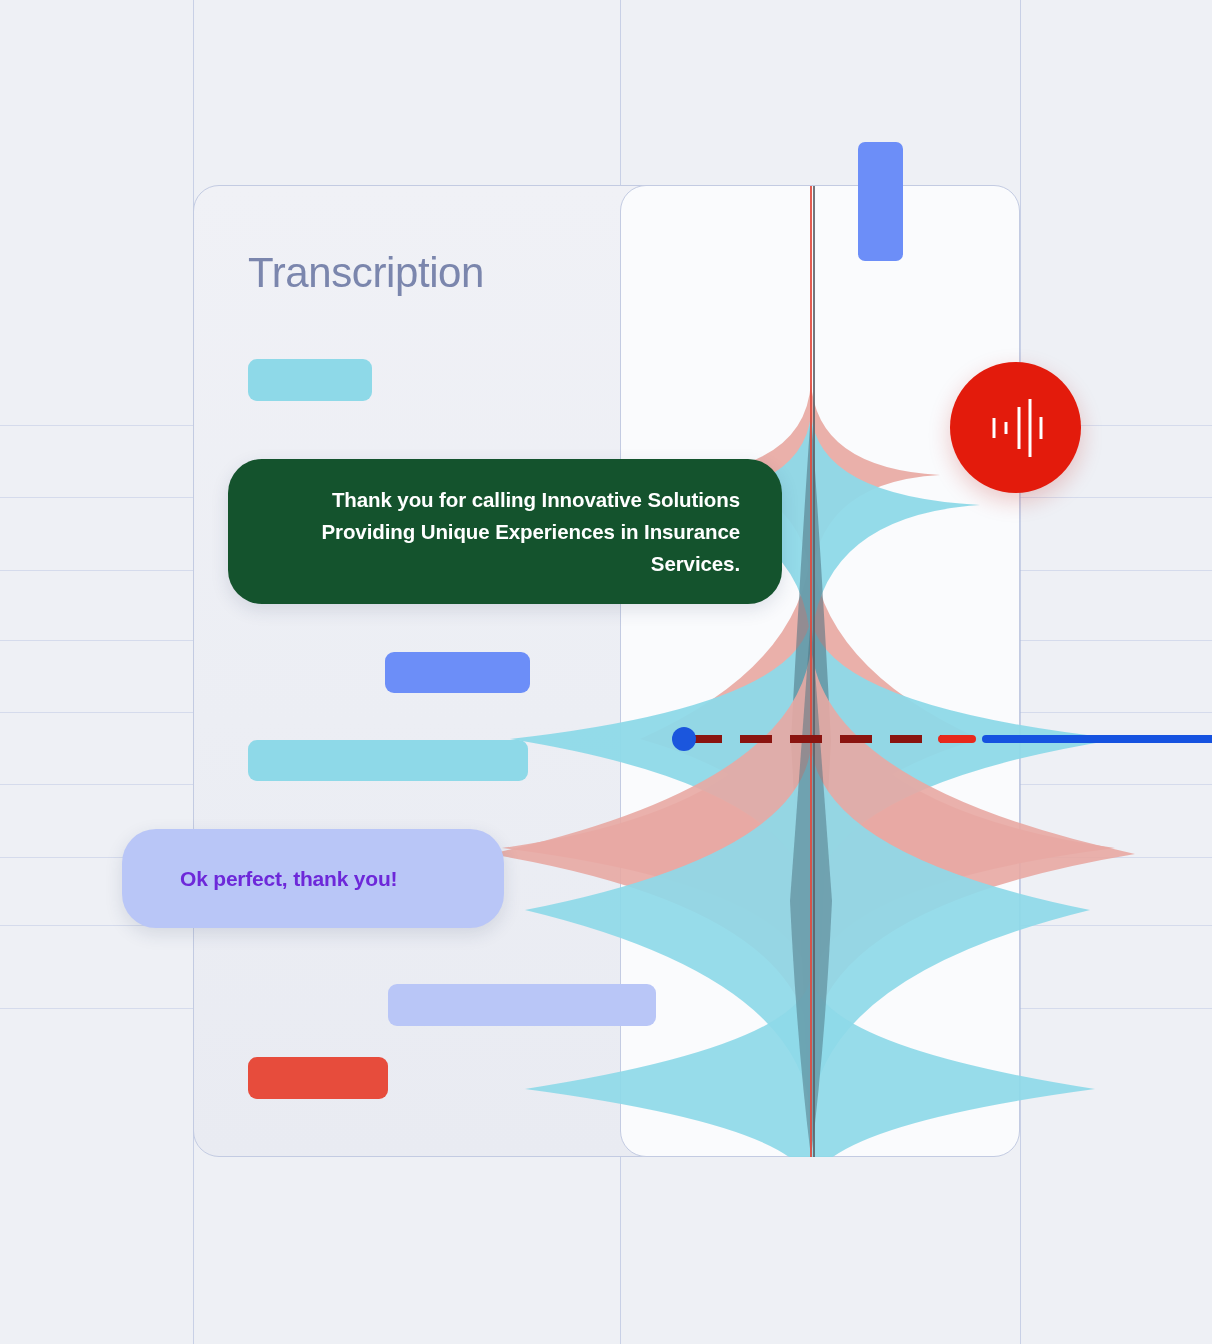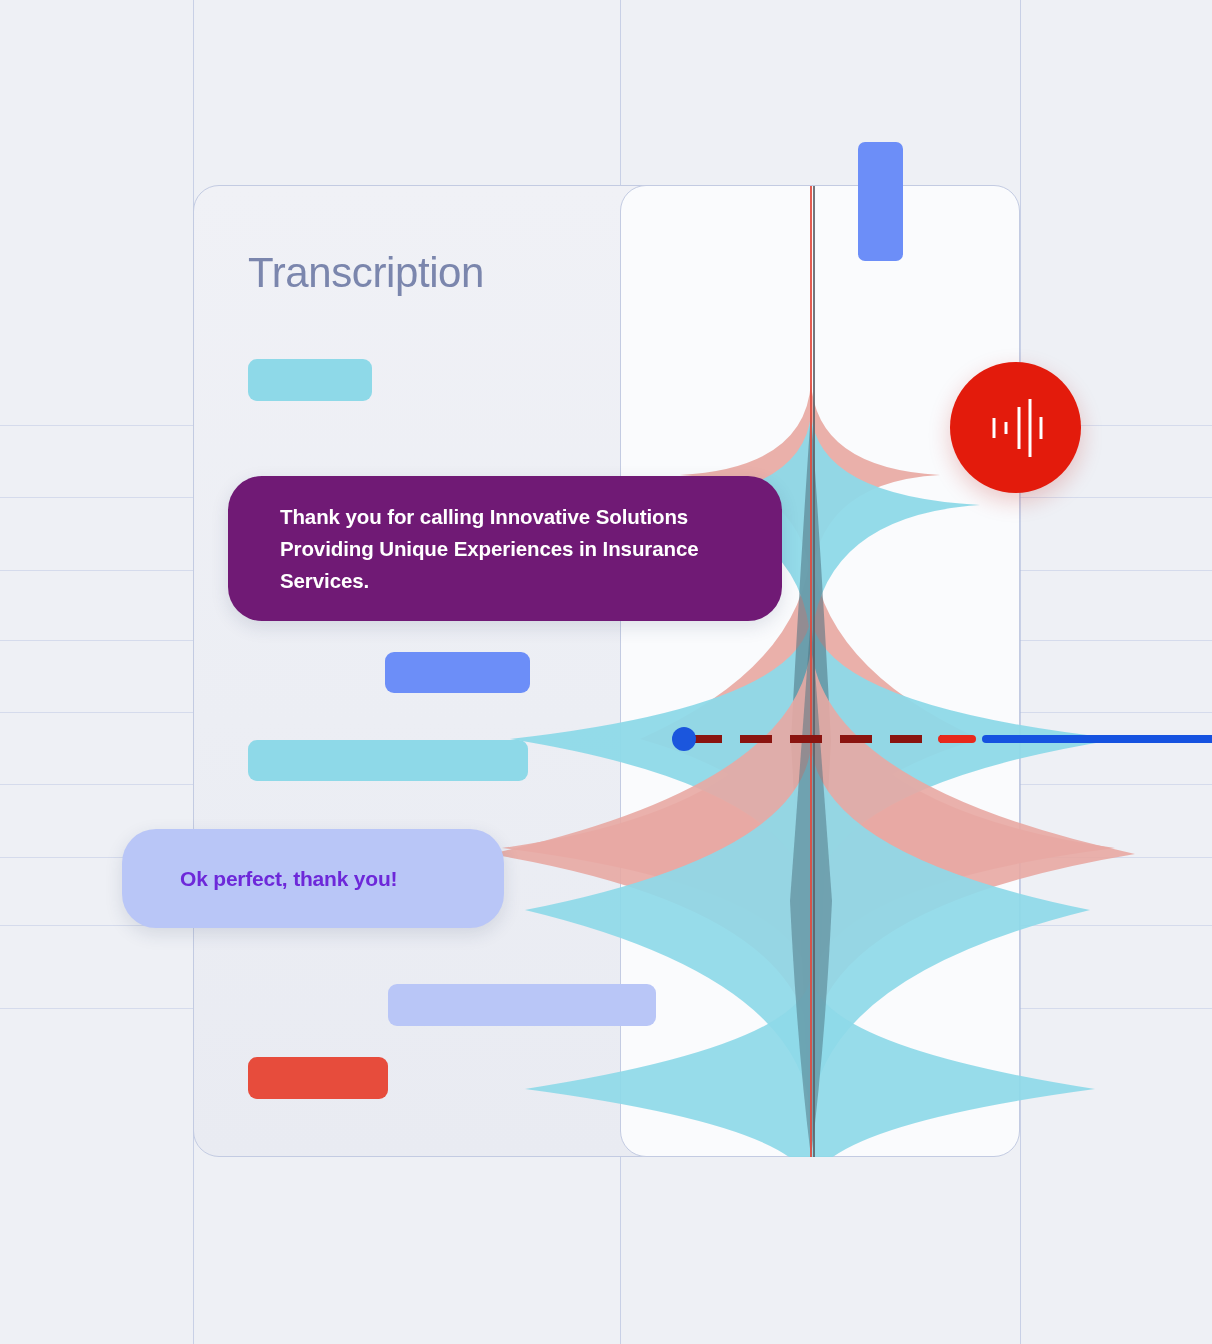--- a/index.html
+++ b/index.html
@@ -6,20 +6,21 @@
   html, body {
     width: 1212px; height: 1344px;
     background: #eef0f5;
     font-family: "Liberation Sans", sans-serif;
     overflow: hidden;
   }
   #stage {
     position: relative;
     width: 1212px; height: 1344px;
     background: #eef0f5;
+    text-align: right;
   }
 
   
   .grid-layer { position: absolute; inset: 0; pointer-events: none; }
   .hline {
     position: absolute; left: 0; width: 1212px; height: 1px;
     background: #c7cfe6; opacity: .65;
   }
   .vline {
     position: absolute; top: 0; width: 1px; height: 1344px;
@@ -59,23 +60,23 @@
   .bar { position: absolute; border-radius: 9px; }
 
   
   .bubble {
     position: absolute;
     border-radius: 34px;
     display: flex; align-items: center;
     box-shadow: 0 6px 18px rgba(40,55,90,.13);
   }
   .bubble-agent {
-    left: 228px; top: 476px;
+    left: 228px; top: 459px;
     width: 554px; height: 145px;
-    background: #701a75;
+    background: #14532d;
     padding: 0 42px 0 52px;
   }
   .bubble-agent .txt {
     color: #ffffff;
     font-size: 20.5px;
     font-weight: 700;
     line-height: 32px;
     letter-spacing: -0.1px;
   }
   .bubble-user {

